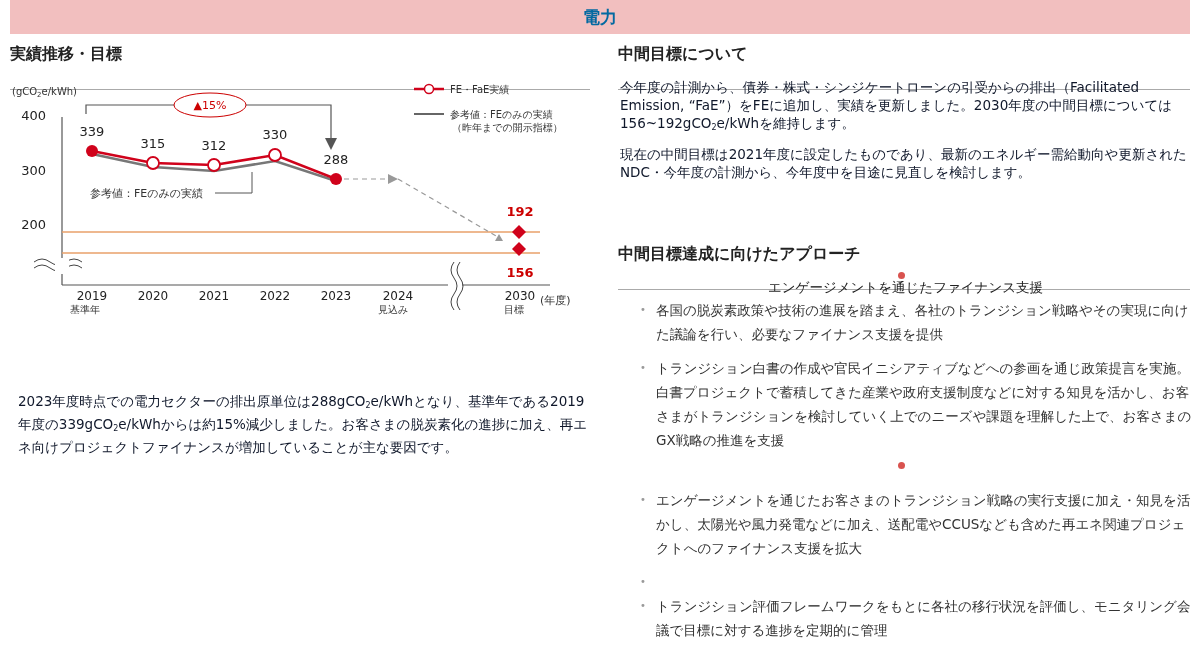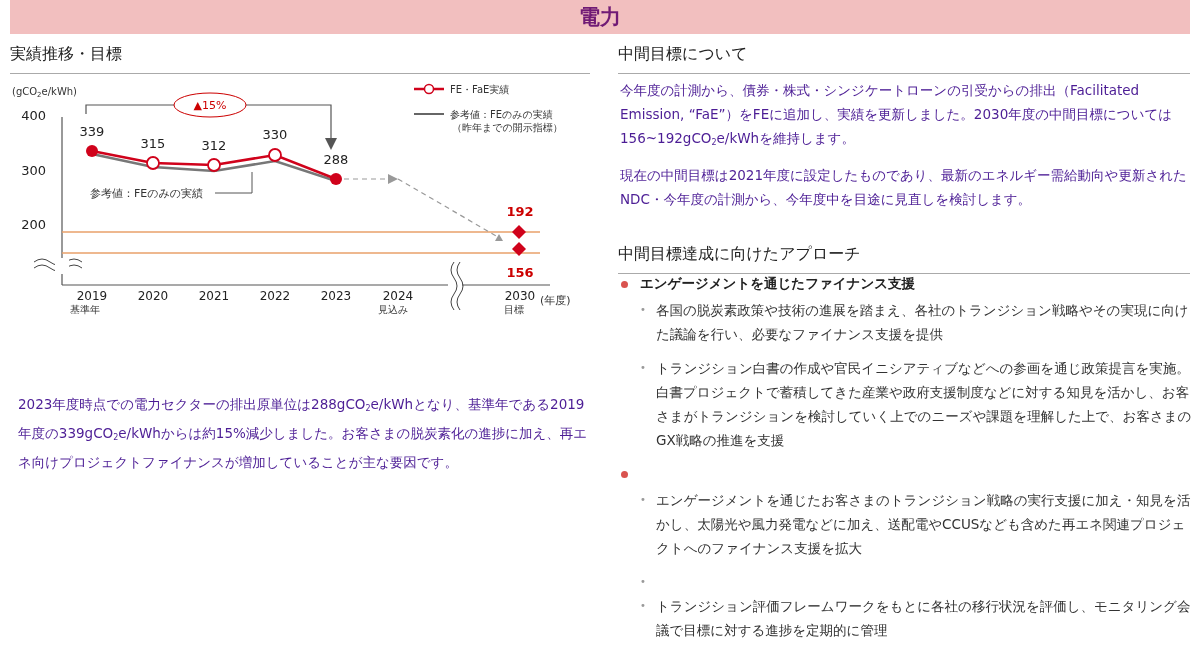--- a/index.html
+++ b/index.html
@@ -1,28 +1,28 @@
 <!DOCTYPE html>
 <html><head>
 <meta charset="utf-8">
 <style>
   * { margin:0; padding:0; box-sizing:border-box; }
   body { width:1200px; height:672px; background:#fff; font-family:"DejaVu Sans","Liberation Sans",sans-serif; color:#222; position:relative; overflow:hidden; }
-  .banner { position:absolute; left:10px; top:0; width:1180px; height:34px; background:#f2bfbf; display:flex; align-items:center; justify-content:center; font-weight:bold; font-size:21px; color:#701a75; }
-  .sec-title { position:absolute; font-weight:normal; font-size:16px; color:#222; padding-bottom:8px; border-bottom:1px solid #aaa; }
+  .banner { position:absolute; left:10px; top:0; width:1180px; height:34px; background:#f2bfbf; display:flex; align-items:center; justify-content:center; font-weight:bold; font-size:17px; color:#0369a1; }
+  .sec-title { position:absolute; font-weight:bold; font-size:16px; color:#222; padding-bottom:24px; border-bottom:1px solid #aaa; }
   .lt { left:10px; top:44px; width:580px; }
   .rt1 { left:618px; top:44px; width:572px; }
   .rt2 { left:618px; top:244px; width:572px; }
-  .para { position:absolute; font-size:13.5px; line-height:24px; color:#4c1d95; }
+  .para { position:absolute; font-size:13.5px; line-height:18px; color:#0f172a; }
   .para p { margin-bottom:8px; }
   sub { font-size:8px; vertical-align:-2px; }
   .chart { position:absolute; left:0; top:70px; width:600px; height:260px; }
   .chart text { font-family:"DejaVu Sans","Liberation Sans",sans-serif; }
   .approach { position:absolute; left:618px; top:272px; width:575px; font-size:13.5px; color:#333; }
-  .bh { display:flex; align-items:center; font-weight:bold; font-size:13.5px; color:#222; height:24px; }
+  .bh { display:flex; align-items:center; font-weight:normal; font-size:13.5px; color:#222; height:24px;flex-direction:column; }
   .dot { width:7px; height:7px; border-radius:50%; background:#d9534f; margin-left:3px; margin-right:12px; flex:none; }
   .sub-item { display:flex; margin-left:22px; line-height:24px; margin-top:2px; }
   .sub-item .sb { width:16px; flex:none; color:#999; font-size:10px; }
   .grp { margin-bottom:10px; }
   .gap { height:8px; }
 </style>
 </head>
 <body>
 
 <div class="banner">

